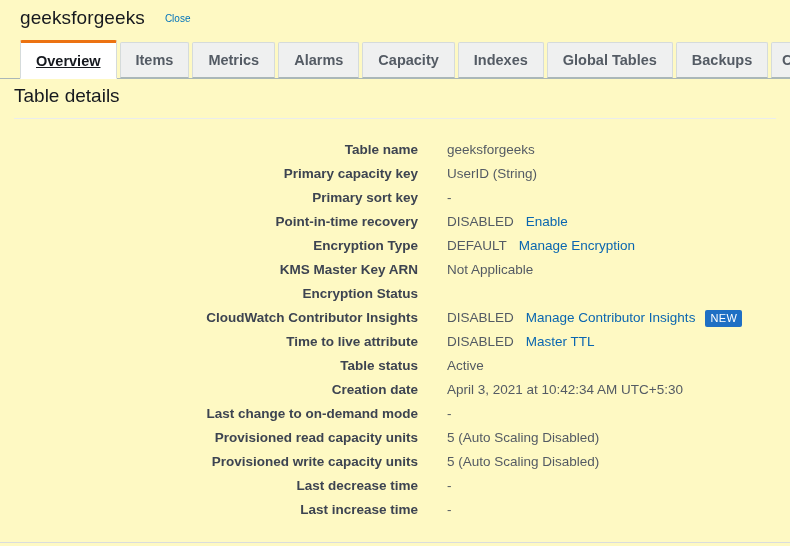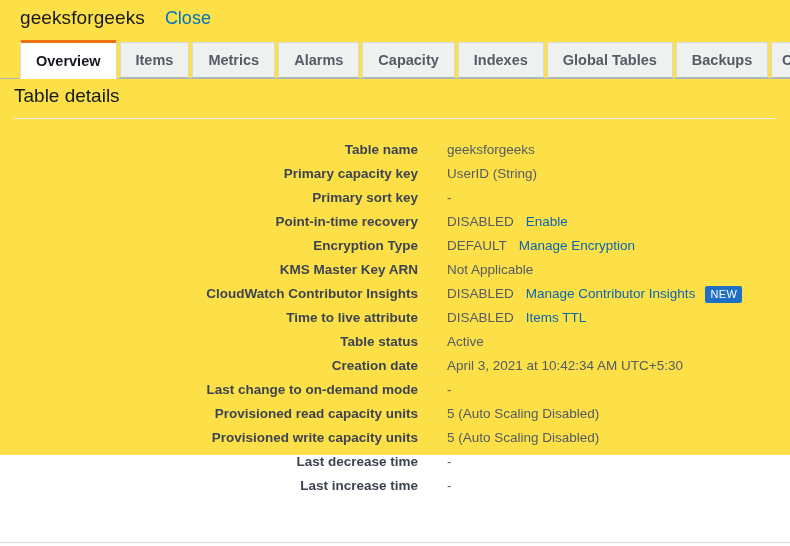--- a/index.html
+++ b/index.html
@@ -9,22 +9,22 @@
     width: 790px;
     height: 546px;
     background: #ffffff;
     font-family: "Liberation Sans", sans-serif;
     overflow: hidden;
   }
 
   #app {
     position: relative;
     width: 790px;
-    height: 455px;
-    background: #fde047;
+    height: 546px;
+    background: #fef9c3;
   }
 
   
   .header {
     position: absolute;
     left: 0; top: 0;
     width: 790px;
     height: 36px;
     display: flex;
     align-items: center;
@@ -33,21 +33,21 @@
     margin-left: 20px;
     font-size: 19px;
     color: #16191f;
     font-weight: 400;
     letter-spacing: 0.1px;
     line-height: 22px;
     white-space: nowrap;
   }
   .close-link {
     margin-left: 20px;
-    font-size: 18px;
+    font-size: 10px;
     color: #0073bb;
     text-decoration: none;
     cursor: pointer;
     white-space: nowrap;
   }
 
   
   .tabbar {
     position: absolute;
     left: 0; top: 41px;
@@ -79,20 +79,21 @@
   }
   .tab.active {
     background: #ffffff;
     color: #16191f;
     border: 1px solid #d5dbdb;
     border-top: 3px solid #ec7211;
     border-bottom: 1px solid #ffffff;
     height: 39px;
     z-index: 3;
     margin-bottom: -1px;
+    text-decoration: underline;
   }
   .tab.clipped { overflow: hidden; }
 
   
   .section-head {
     position: absolute;
     left: 0; top: 84px;
     width: 790px;
   }
   .section-title {
@@ -245,32 +246,38 @@
           <a class="vlink">Manage Encryption</a>
         </div>
       </div>
       <div class="row">
         <div class="label">KMS Master Key ARN</div>
         <div class="value">
           <span class="state">Not Applicable</span>
         </div>
       </div>
       <div class="row">
+        <div class="label">Encryption Status</div>
+        <div class="value">
+          <span class="state"></span>
+        </div>
+      </div>
+      <div class="row">
         <div class="label">CloudWatch Contributor Insights</div>
         <div class="value">
           <span class="state">DISABLED</span>
           <a class="vlink">Manage Contributor Insights</a>
           <span class="badge-new">NEW</span>
         </div>
       </div>
       <div class="row">
         <div class="label">Time to live attribute</div>
         <div class="value">
           <span class="state">DISABLED</span>
-          <a class="vlink">Items TTL</a>
+          <a class="vlink">Master TTL</a>
         </div>
       </div>
       <div class="row">
         <div class="label">Table status</div>
         <div class="value">
           <span class="state">Active</span>
         </div>
       </div>
       <div class="row">
         <div class="label">Creation date</div>

